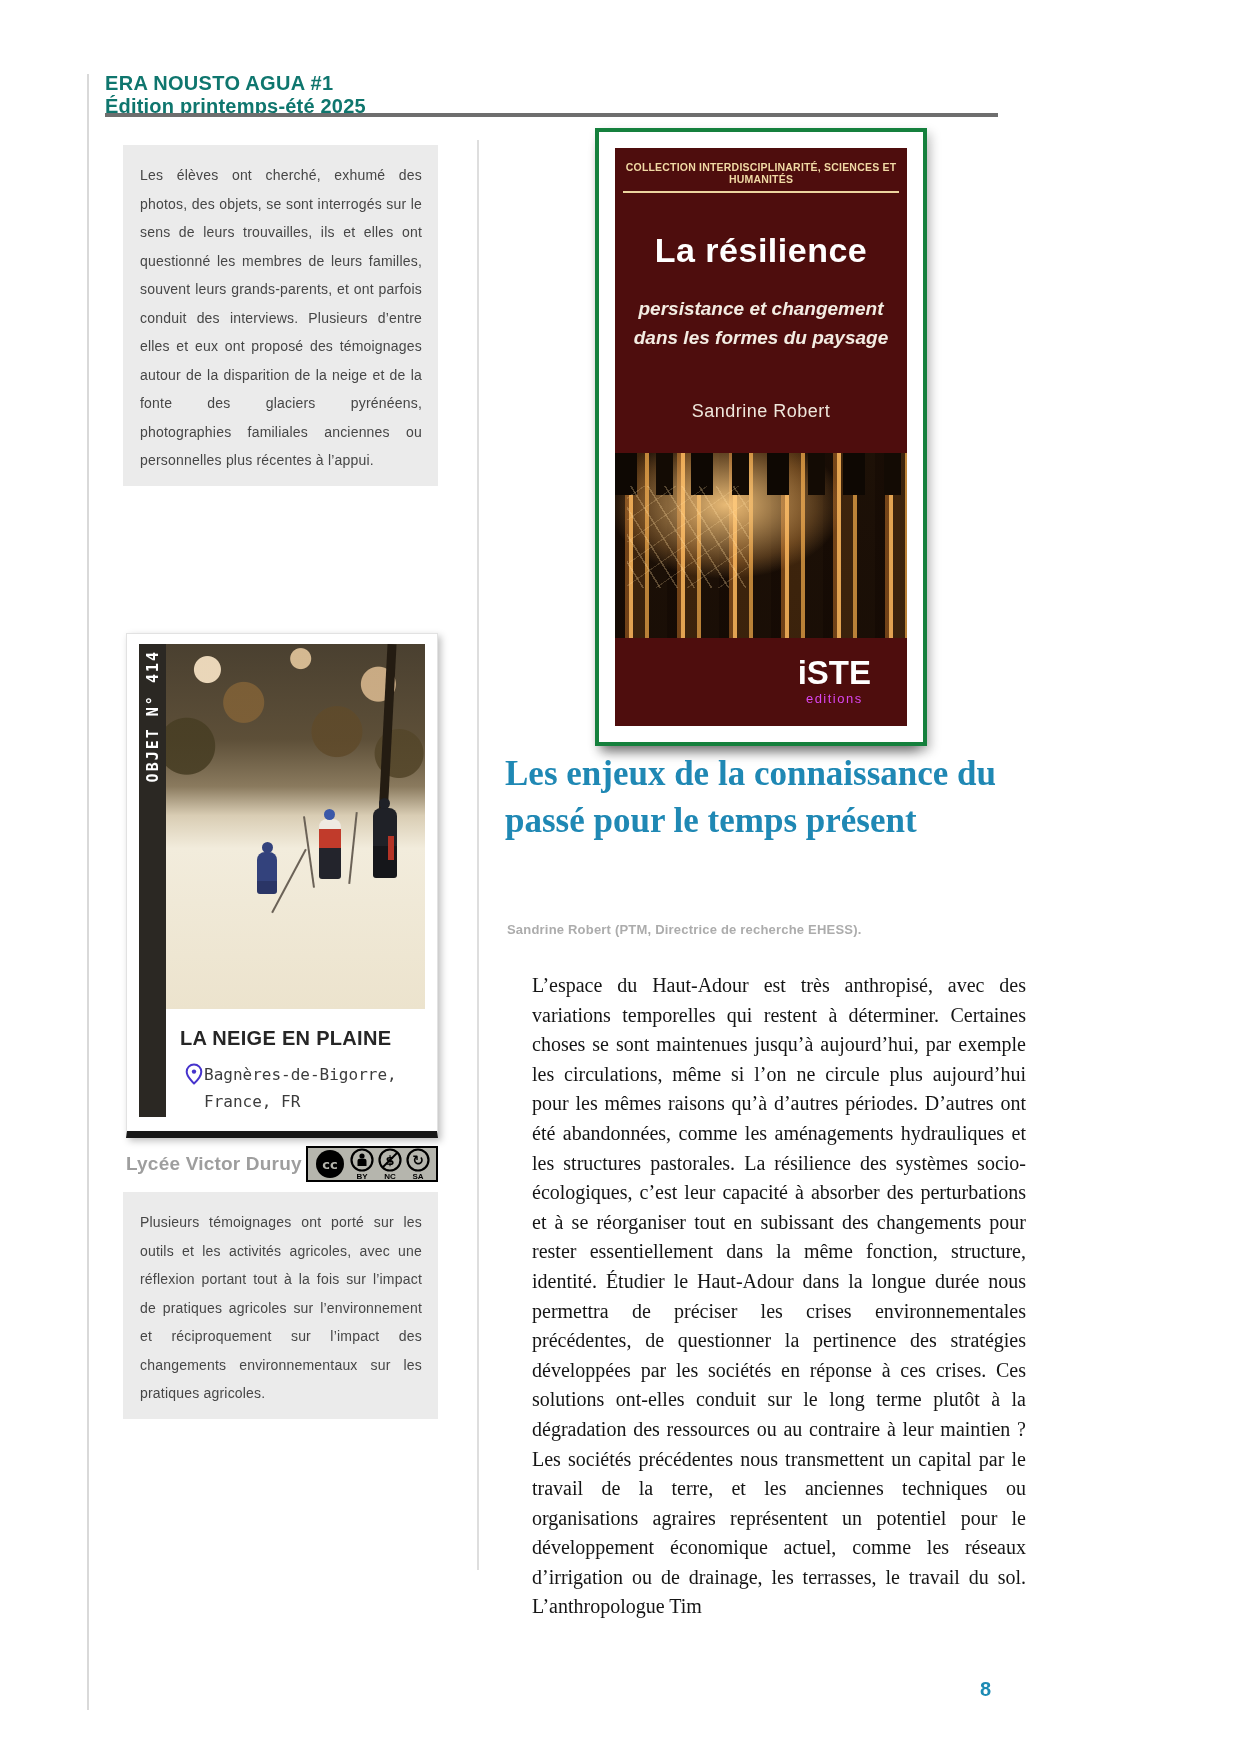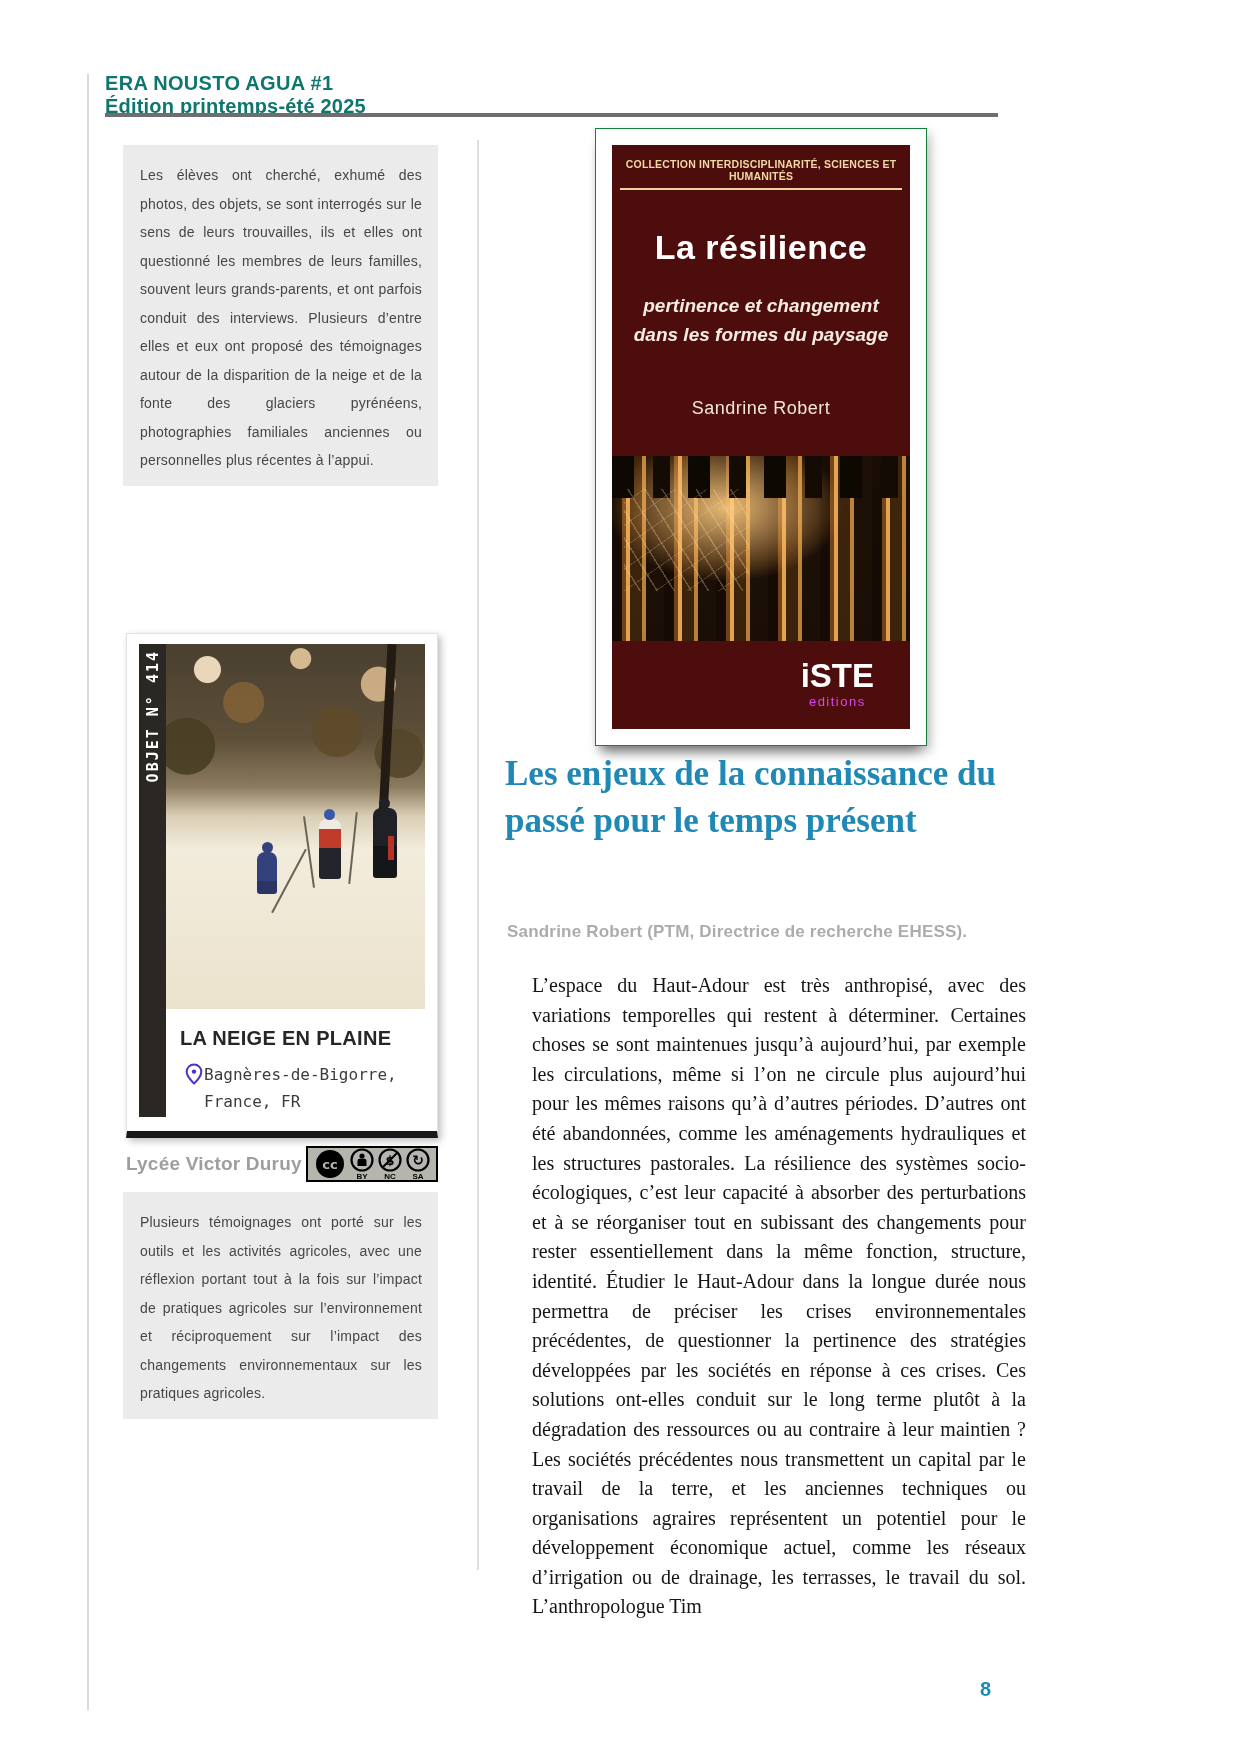--- a/index.html
+++ b/index.html
@@ -69,21 +69,21 @@
   .attribution-row{position:absolute;left:126px;top:1146px;width:312px;display:flex;
                    justify-content:space-between;align-items:center;}
   .attr-name{font-size:19px;font-weight:bold;color:#9e9e9e;letter-spacing:0.2px;}
   .cc-badge{display:flex;align-items:center;gap:4px;background:#b5b5ad;border:2px solid #000;
             padding:3px 6px;height:36px;box-sizing:border-box;}
   .cc-col{display:flex;flex-direction:column;align-items:center;line-height:1;}
   .cc-col .lbl{font-size:8px;font-weight:bold;color:#000;margin-top:1px;}
 
   
   .book-card{position:absolute;left:595px;top:128px;width:332px;height:618px;background:#ffffff;
-             box-sizing:border-box;padding:16px;border:1px solid #15803d;
+             box-sizing:border-box;padding:16px;border:4px solid #15803d;
              box-shadow:0 12px 12px -7px rgba(0,0,0,0.45), 4px 5px 10px rgba(0,0,0,0.22);}
   .cover{position:relative;width:100%;height:100%;background:#4e0d0d;display:flex;flex-direction:column;overflow:hidden;}
   .cover-banner{margin:13px 8px 0;text-align:center;color:#f0d9a4;font-size:10.5px;font-weight:bold;
                 letter-spacing:0.2px;padding-bottom:6px;border-bottom:2px solid #ecd49e;}
   .cover-title{text-align:center;color:#ffffff;font-size:34px;font-weight:bold;margin-top:38px;letter-spacing:0.5px;}
   .cover-sub{text-align:center;color:#f3ece2;font-style:italic;font-weight:600;font-size:19px;
              line-height:1.55;margin-top:24px;}
   .cover-author{text-align:center;color:#efe7dc;font-size:18px;margin-top:48px;letter-spacing:0.5px;}
   .cover-city{position:relative;margin-top:auto;height:185px;overflow:hidden;
      background-color:#0f0a05;
@@ -100,21 +100,21 @@
                 repeating-linear-gradient(-35deg, transparent 0 17px, rgba(255,220,160,.4) 17px 18px);}
   .cover-bottom{height:88px;display:flex;align-items:center;}
   .iste{margin-left:auto;margin-right:36px;text-align:center;color:#ffffff;}
   .iste-word{font-size:33px;font-weight:800;line-height:0.9;letter-spacing:0px;}
   .iste-sub{font-size:13px;letter-spacing:1.5px;margin-top:3px;color:#d946ef;}
 
   
   .article-heading{position:absolute;left:505px;top:750px;width:498px;
                    font-family:"Liberation Serif",serif;font-weight:bold;font-size:35px;
                    line-height:47px;color:#1f88b4;}
-  .article-byline{position:absolute;left:507px;top:922px;width:494px;font-size:17px;font-weight:bold;
+  .article-byline{position:absolute;left:507px;top:922px;width:494px;font-size:13px;font-weight:bold;
                   color:#acacac;letter-spacing:0.2px;}
   .article-body{position:absolute;left:532px;top:971px;width:494px;font-family:"Liberation Serif",serif;
                 font-size:20px;line-height:29.6px;text-align:justify;color:#151515;}
   .page-number{position:absolute;left:980px;top:1678px;color:#1d8bb4;font-size:20px;font-weight:bold;}
 </style>
 </head>
 <body>
 
 <div class="page">
 
@@ -189,21 +189,21 @@
     </span>
   </div>
 
   <div class="graybox g2">Plusieurs témoignages ont porté sur les outils et les activités agricoles, avec une réflexion portant tout à la fois sur l’impact de pratiques agricoles sur l’environnement et réciproquement sur l’impact des changements environnementaux sur les pratiques agricoles.</div>
 
   <div class="book-card">
     <div class="cover">
       <div class="cover-banner">COLLECTION INTERDISCIPLINARITÉ, SCIENCES ET HUMANITÉS</div>
       <div class="cover-title">La résilience</div>
       <div class="cover-sub">
-        <span>pertinence et changement</span><br>
+        <span>persistance et changement</span><br>
         <span>dans les formes du paysage</span>
       </div>
       <div class="cover-author">Sandrine Robert</div>
       <div class="cover-city">
         <div class="city-skyline"></div>
         <div class="city-grid"></div>
       </div>
       <div class="cover-bottom">
         <div class="iste">
           <div class="iste-word">iSTE</div>

